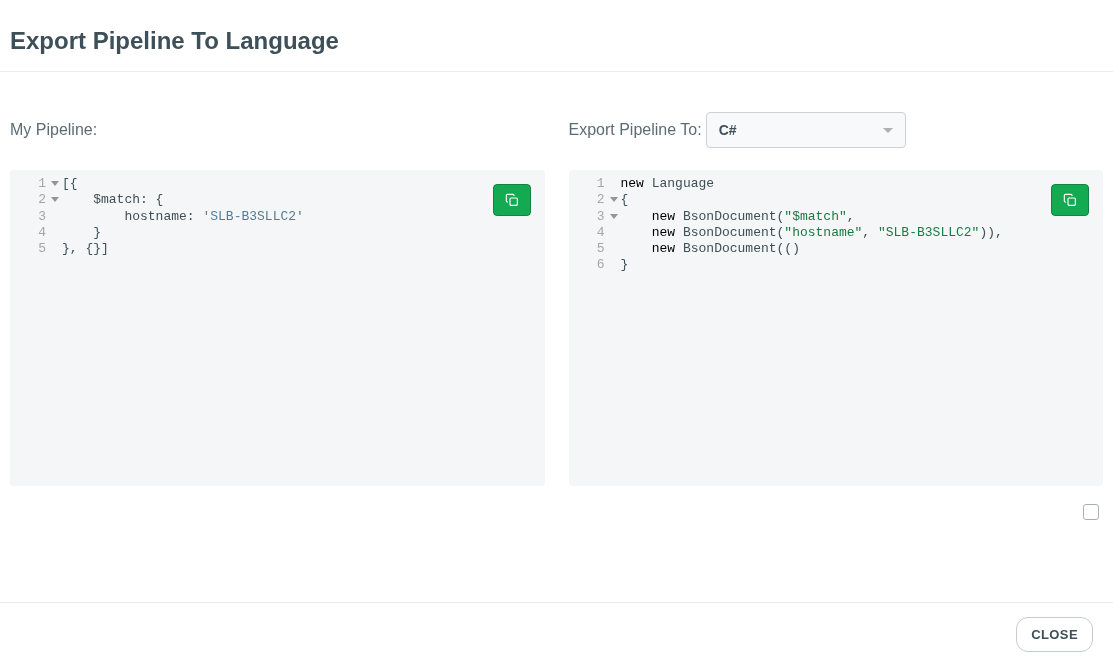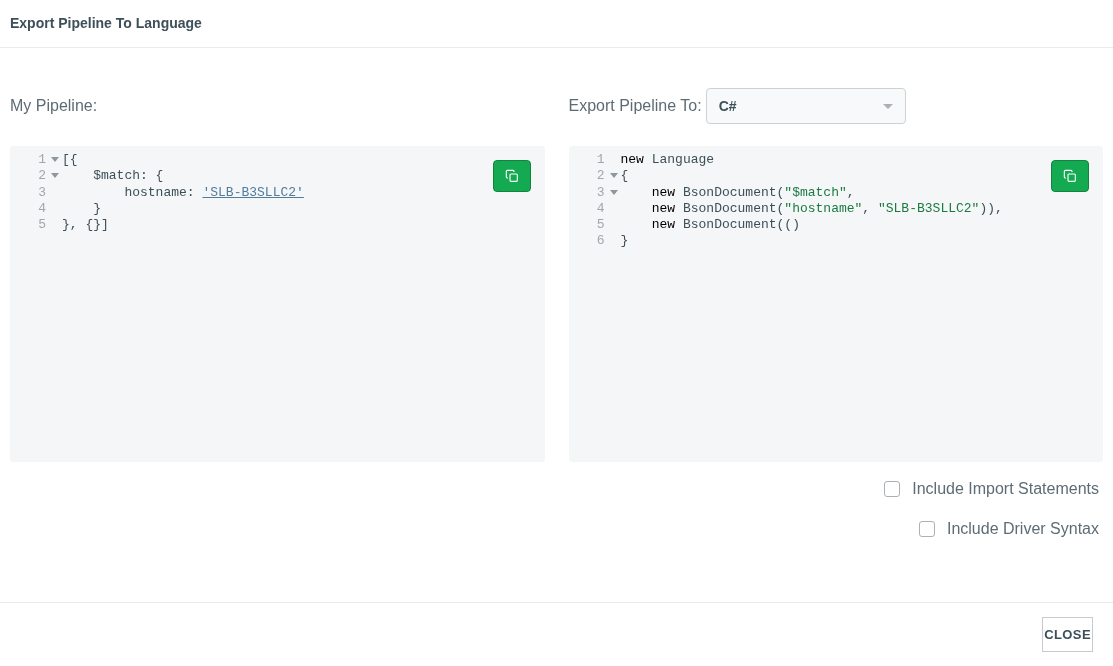--- a/index.html
+++ b/index.html
@@ -15,23 +15,24 @@
   width: 100%;
   height: 100%;
   display: flex;
   flex-direction: column;
 }
 .header {
   padding: 15px 10px 16px 10px;
   border-bottom: 1px solid #e8edeb;
 }
 .header-title {
-  font-size: 14px;
+  font-size: 24px;
   font-weight: 600;
   color: #3d4f58;
+  margin-top: 12px;
 }
 .body {
   flex: 1;
   padding: 10px;
   display: flex;
   flex-direction: column;
   overflow: auto;
 }
 .panes {
   display: flex;
@@ -115,21 +116,21 @@
   border-top: 5px solid #8e979d;
 }
 .code-content {
   position: absolute;
   left: 52px; right: 0; top: 0; bottom: 0;
   padding: 6px 8px 6px 0;
   white-space: pre;
   color: #3d4f58;
 }
 .tok-keyword { color: #000000; }
-.tok-string  { color: #507b9b; text-decoration: underline; }
+.tok-string  { color: #507b9b; }
 .tok-string2 { color: #1a7a41; }
 .copy-btn {
   position: absolute;
   top: 14px;
   right: 14px;
   width: 38px;
   height: 32px;
   background: #13aa52;
   border: 1px solid #158242;
   border-radius: 4px;
@@ -168,22 +169,22 @@
   display: flex;
   justify-content: flex-end;
 }
 .close-btn {
   border: 1px solid #c5cbd0;
   background: #ffffff;
   color: #3d4f58;
   font-weight: 700;
   font-size: 13px;
   letter-spacing: 0.4px;
-  padding: 9px 1px;
-  border-radius: 0;
+  padding: 9px 14px;
+  border-radius: 12px;
   cursor: pointer;
 }
 </style>
 </head>
 <body>
 
 <div class="dialog">
   <div class="header">
     <div class="header-title">Export Pipeline To Language</div>
   </div>
@@ -249,25 +250,20 @@
               </svg>
           </div>
         </div>
       </div>
 
     </div>
 
     <div class="options">
       <label class="chk">
         <input type="checkbox" style="">
-        <span>Include Import Statements</span>
-      </label>
-      <label class="chk">
-        <input type="checkbox" style="">
-        <span>Include Driver Syntax</span>
       </label>
     </div>
   </div>
 
   <div class="footer">
     <button class="close-btn">CLOSE</button>
   </div>
 </div>
 
 </body></html>

